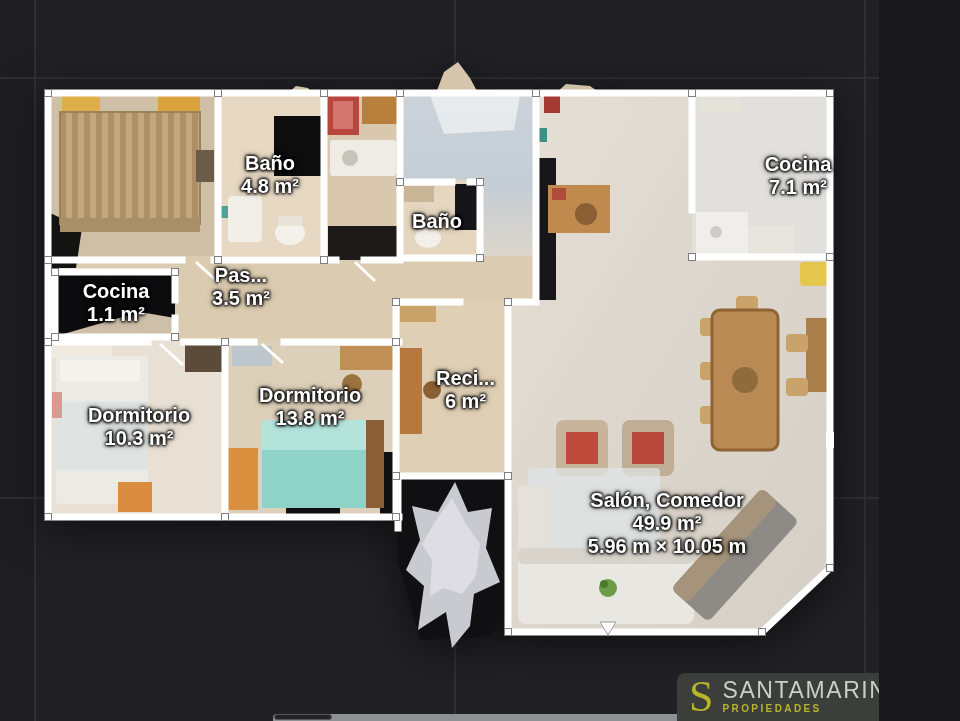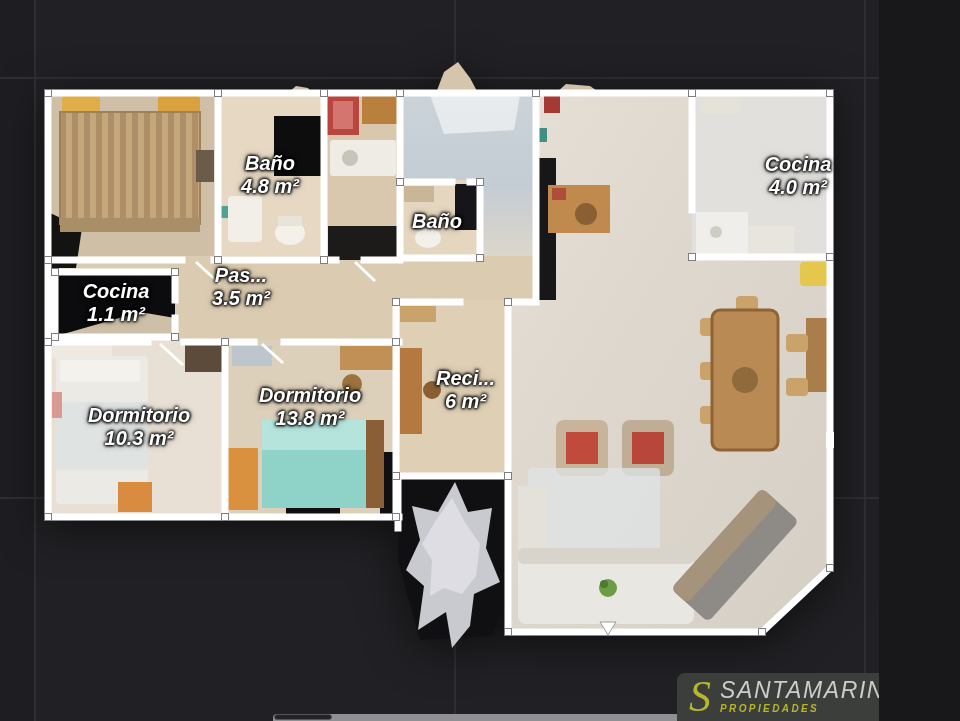--- a/index.html
+++ b/index.html
@@ -1,18 +1,18 @@
 <!DOCTYPE html>
 <html><head>
 <meta charset="utf-8">
 <style>
   html,body { margin:0; padding:0; background:#18181b; }
   .stage {
     position:relative; width:879px; height:721px; overflow:hidden;
-    background:#212125; font-family:"Liberation Sans",sans-serif;font-style:italic;
+    background:#212125; font-family:"Liberation Sans",sans-serif;
   }
   
   .grid-v { position:absolute; top:0; bottom:0; width:2px; background:#2e2f34; }
   .grid-h { position:absolute; left:0; right:0; height:2px; background:#2e2f34; }
   .edge-shade { position:absolute; top:0; bottom:0; left:0; width:34px; background:#1e1e22; }
 
   
   .plan-svg { position:absolute; left:0; top:0; filter:drop-shadow(0 8px 22px rgba(0,0,0,.55)); }
 
   
@@ -262,21 +262,21 @@
 
     </div>
 
     <div class="room-label" style="left: 437px; top: 221px;">
       <div class="rl-name">Baño</div>
 
     </div>
 
     <div class="room-label" style="left: 758px; top: 176px; margin-left: 40px;">
       <div class="rl-name">Cocina</div>
-      <div class="rl-area">4.0 m²</div>
+      <div class="rl-area">7.1 m²</div>
 
     </div>
 
     <div class="room-label" style="left: 116px; top: 303px;">
       <div class="rl-name">Cocina</div>
       <div class="rl-area">1.1 m²</div>
 
     </div>
 
     <div class="room-label" style="left: 241px; top: 287px;">
@@ -296,20 +296,25 @@
       <div class="rl-area">13.8 m²</div>
 
     </div>
 
     <div class="room-label" style="left: 451px; top: 390px; padding-left: 29px;">
       <div class="rl-name">Reci...</div>
       <div class="rl-area">6 m²</div>
 
     </div>
 
+    <div class="room-label" style="left: 667px; top: 523px;">
+      <div class="rl-name">Salón, Comedor</div>
+      <div class="rl-area">49.9 m²</div>
+      <div class="rl-dims">5.96 m × 10.05 m</div>
+    </div>
   </div>
 
   <div class="scrubber">
     <div class="scrubber-handle"></div>
   </div>
 
   <div class="logo">
     <div class="logo-s">S</div>
     <div class="logo-text">
       <div class="logo-name">SANTAMARINA</div>

